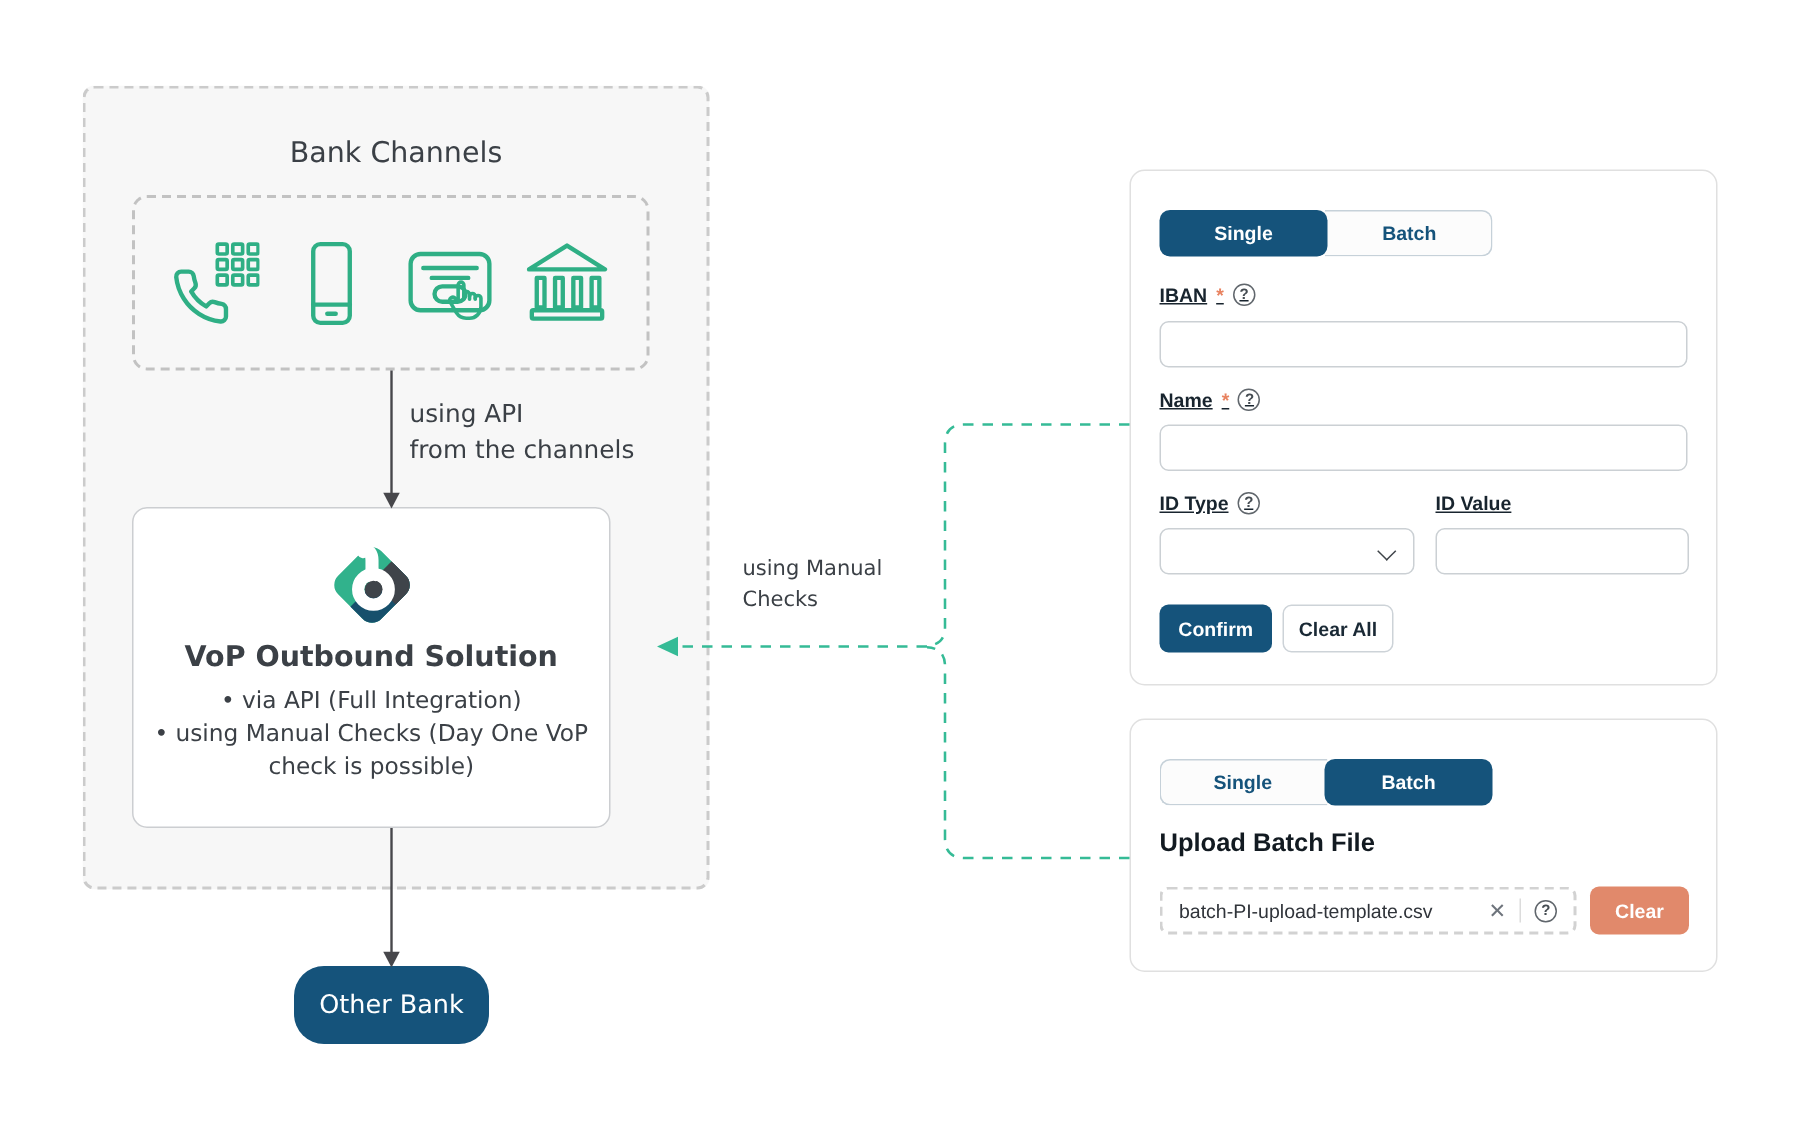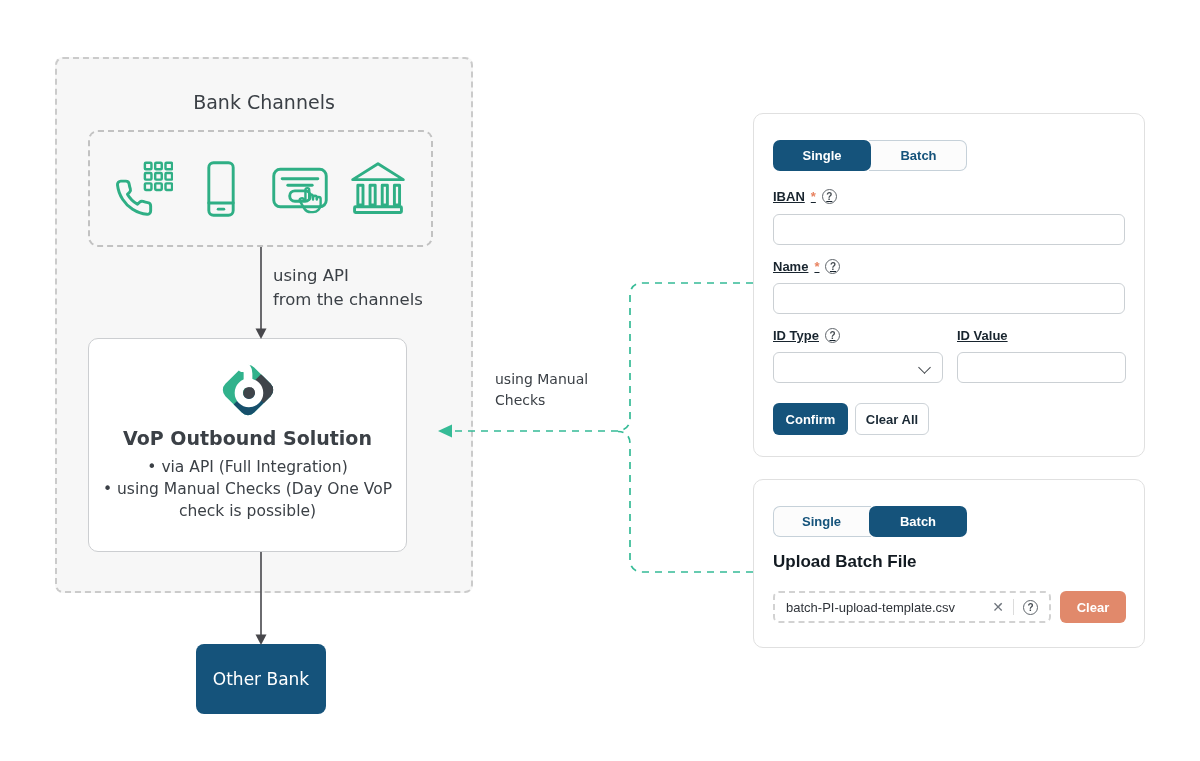--- a/index.html
+++ b/index.html
@@ -19,30 +19,30 @@
   .vop-box{left:31px;top:279px;width:319px;height:214px;background:#fff;
            border:1px solid #CCCED1;border-radius:10px;box-sizing:border-box;
            display:flex;flex-direction:column;align-items:center;text-align:center;
            padding-top:20px;}
   .vop-logo{width:62px;height:62px;}
   .vop-title{font-size:19px;font-weight:600;margin-top:6px;}
   .vop-bullets{margin:7px 0 0 0;padding:0;list-style:none;font-size:15.5px;line-height:1.42;width:334px;}
   .vop-bullets li::before{content:"•  ";}
   .api-label{left:273px;top:264px;font-size:16.5px;line-height:1.45;}
   .manual-label{left:495px;top:369px;font-size:14px;line-height:1.5;}
-  .other-bank{left:196px;top:644px;width:130px;height:70px;background:#15537B;border-radius:8px;
+  .other-bank{left:196px;top:644px;width:130px;height:52px;background:#15537B;border-radius:20px;
               color:#fff;display:flex;align-items:center;justify-content:center;font-size:17px;}
 
   
   .panel{background:#fff;border:1px solid #E0E0E0;border-radius:10px;box-sizing:border-box;}
   .panel-single{left:753px;top:113px;width:392px;height:344px;}
   .panel-batch{left:753px;top:479px;width:392px;height:169px;}
 
   .tabs{display:flex;left:19px;top:26px;}
-  .tab{width:98px;height:31px;display:flex;align-items:center;justify-content:center;
+  .tab{width:112px;height:31px;display:flex;align-items:center;justify-content:center;
        font-size:13px;font-weight:bold;box-sizing:border-box;cursor:default;}
   .tab.active{background:#15537B;color:#fff;border-radius:7px;position:relative;z-index:1;}
   .tab.inactive{background:#FCFCFC;color:#15537B;border:1px solid #C6D1D9;}
   .tab.inactive.right{border-radius:0 7px 7px 0;border-left:none;margin-left:-2px;padding-left:2px;}
   .tab.inactive.left{border-radius:7px 0 0 7px;border-right:none;margin-right:-2px;padding-right:2px;}
 
   .label-row{display:flex;align-items:center;gap:6px;font-size:13px;font-weight:bold;color:#18242E;text-decoration:underline;}
   .req{color:#E8825F;font-weight:bold;}
   .help{width:15px;height:15px;border:1.5px solid #60666C;border-radius:50%;font-size:10px;
         line-height:14px;text-align:center;color:#454C52;font-weight:bold;box-sizing:border-box;

